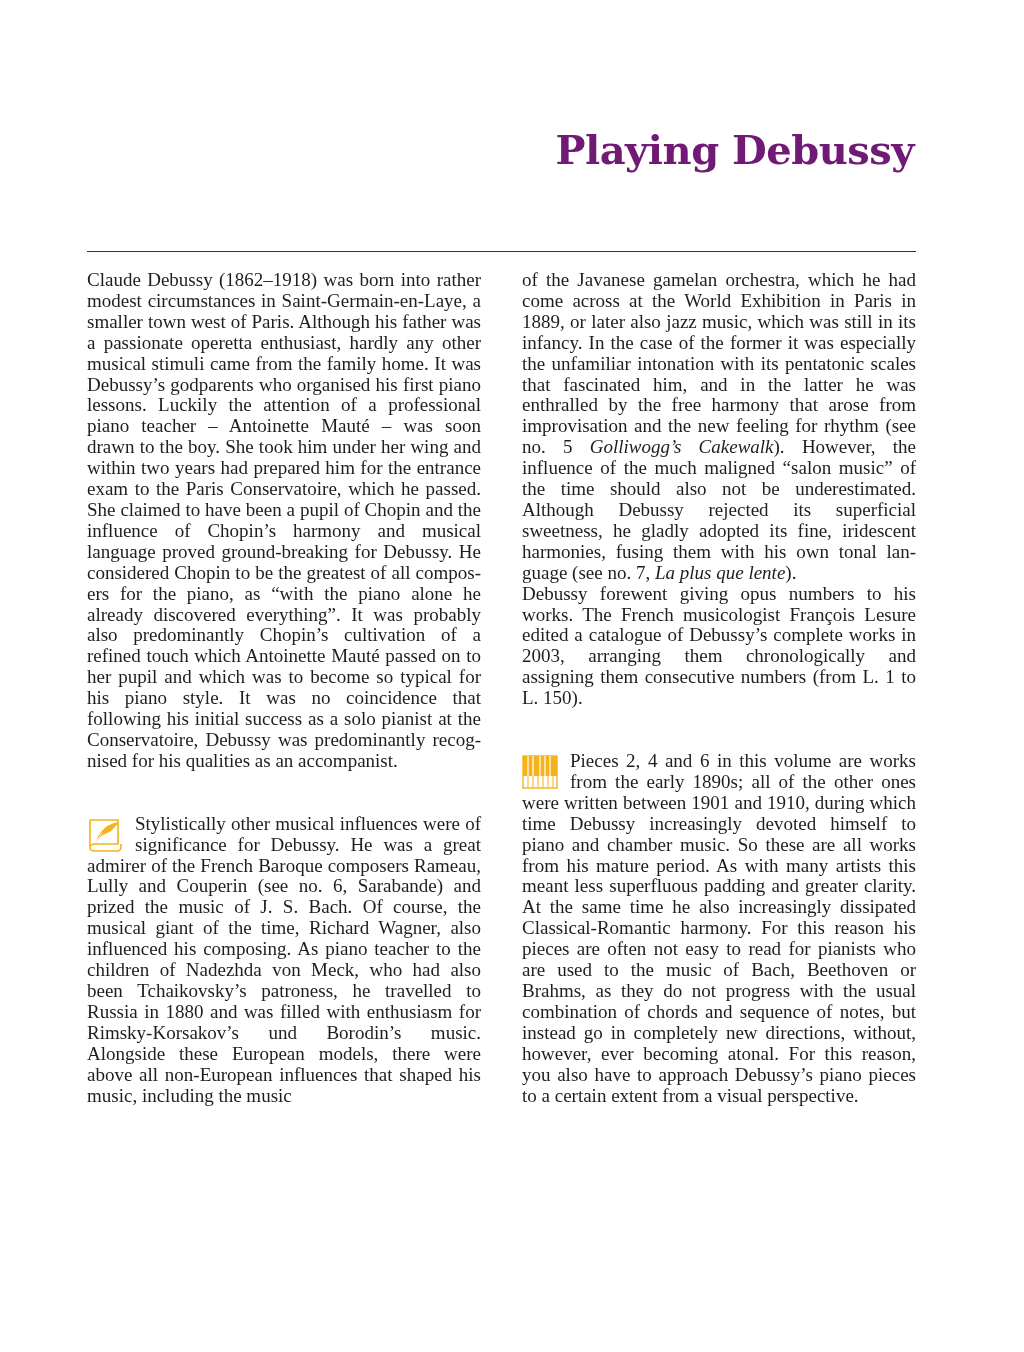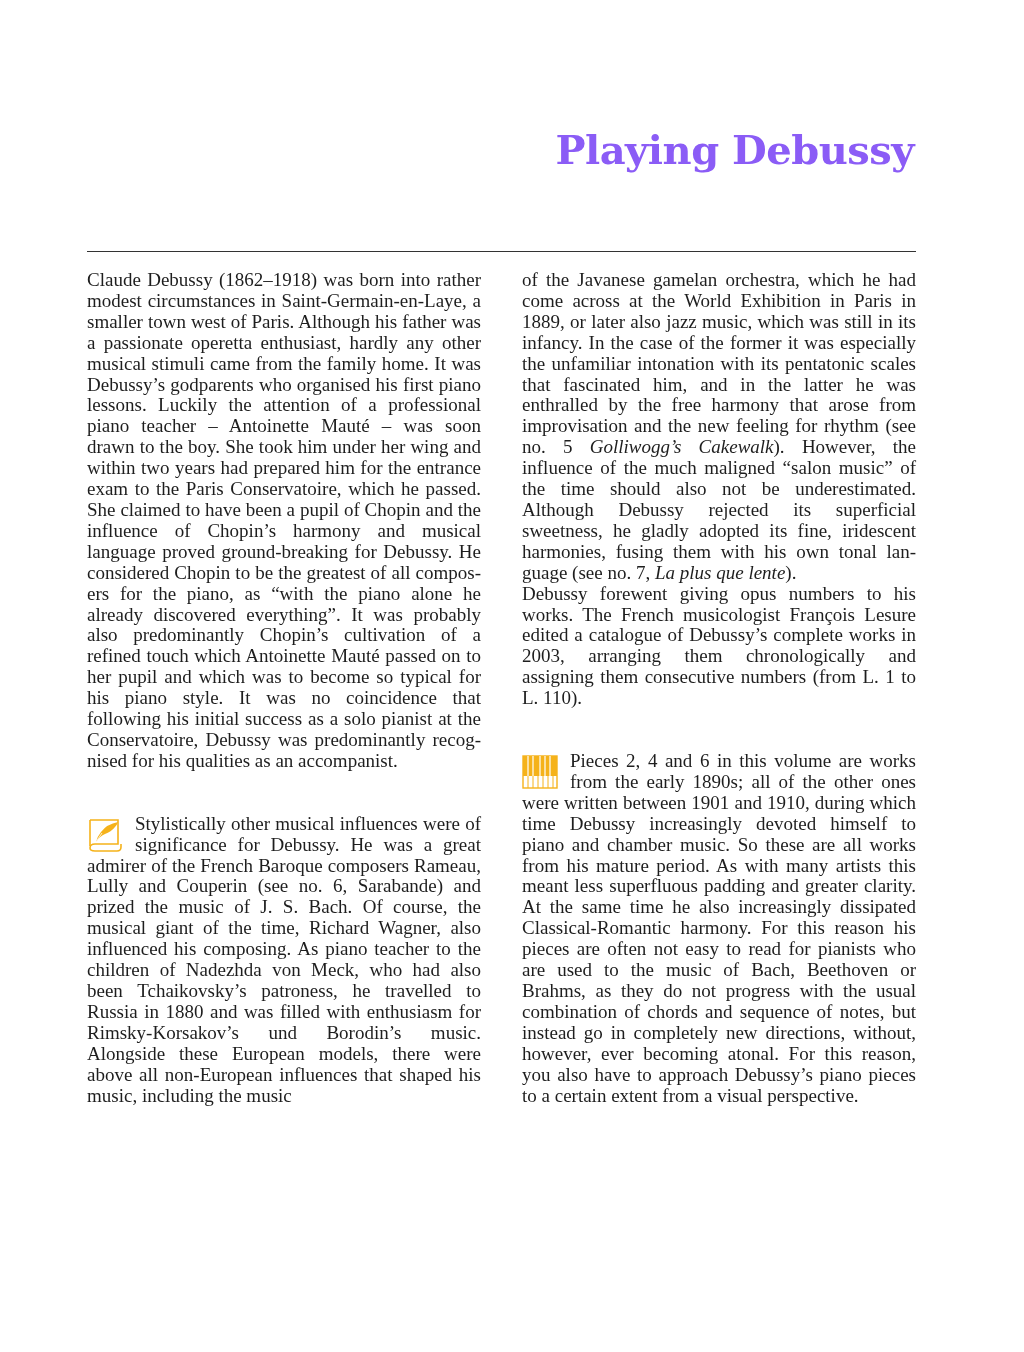--- a/index.html
+++ b/index.html
@@ -1,20 +1,20 @@
 <!DOCTYPE html>
 <html><head>
 <meta charset="utf-8">
 <style>
   html, body { margin: 0; padding: 0; background: #ffffff; }
   body { width: 1024px; height: 1352px; position: relative; overflow: hidden; color: #222; }
   .title {
     position: absolute; right: 110px; top: 126px;
     font-family: "DejaVu Serif", "Liberation Serif", serif;
-    font-weight: bold; font-size: 40px; letter-spacing: -0.5px; color: #8b5cf6;
+    font-weight: bold; font-size: 40px; letter-spacing: -0.5px; color: #701a75;
     margin: 0;
   }
   .rule {
     position: absolute; left: 87px; top: 251px; width: 829px; height: 0;
     border-top: 1.5px solid #333;
   }
   .col {
     position: absolute; top: 270px; width: 394px;
     font-family: "Liberation Serif", "DejaVu Serif", serif;
     font-size: 19px; line-height: 20.9px; color: #1e1e1e;
@@ -45,21 +45,21 @@
         <path d="M3 2 V28" fill="none" stroke="#f5b21a" stroke-width="1.6"></path>
         <path d="M31 4 Q20 6 14 14 Q10 19 9 24 Q13 18 18 16 Q24 14 28 9 Q30 7 31 4 Z" fill="#f5b21a"></path>
         <path d="M9 24 L15 15" stroke="#ffffff" stroke-width="0.8"></path>
       </svg>
     </span><span>Stylistically other musical influences were of sig­nificance for Debussy. He was a great admirer of the French Baroque composers Rameau, Lully and Couperin (see no. 6, Sarabande) and prized the music of J. S. Bach. Of course, the musical giant of the time, Richard Wagner, also influenced his composing. As pi­ano teacher to the children of Nadezhda von Meck, who had also been Tchaikovsky’s patroness, he travelled to Russia in 1880 and was filled with enthusiasm for Rim­sky-Korsakov’s und Borodin’s music. Alongside these European models, there were above all non-European influences that shaped his music, including the music</span>
   </p>
 </div>
 
 <div class="col right">
   <p><span>of the Javanese gamelan orchestra, which he had come across at the World Exhibition in Paris in 1889, or later also jazz music, which was still in its infancy. In the case of the former it was especially the unfamiliar intonation with its pentatonic scales that fascinated him, and in the latter he was enthralled by the free harmony that arose from improvisation and the new feeling for rhythm (see no. 5 </span><em>Golliwogg’s Cakewalk</em><span>). However, the influence of the much maligned “salon music” of the time should also not be underestimated. Although Debussy rejected its superficial sweetness, he gladly adopted its fine, iri­descent harmonies, fusing them with his own tonal lan­guage (see no. 7, </span><em>La plus que lente</em><span>).</span></p>
-  <p>Debussy forewent giving opus numbers to his works. The French musicologist François Lesure edited a cat­alogue of Debussy’s complete works in 2003, arranging them chronologically and assigning them consecutive numbers (from L. 1 to L. 110).</p>
+  <p>Debussy forewent giving opus numbers to his works. The French musicologist François Lesure edited a cat­alogue of Debussy’s complete works in 2003, arranging them chronologically and assigning them consecutive numbers (from L. 1 to L. 150).</p>
   <div class="gap"></div>
   <p>
     <span class="icon-box">
       <svg width="36" height="34" viewBox="0 0 36 34">
         <rect x="1" y="1" width="34" height="32" fill="#fff" stroke="#f5b21a" stroke-width="1.4"></rect>
         <rect x="1" y="1" width="34" height="20" fill="#f5b21a"></rect>
         <g stroke="#ffffff" stroke-width="1.2">
           <line x1="6" y1="1" x2="6" y2="21"></line>
           <line x1="11" y1="1" x2="11" y2="21"></line>
           <line x1="18" y1="1" x2="18" y2="21"></line>

